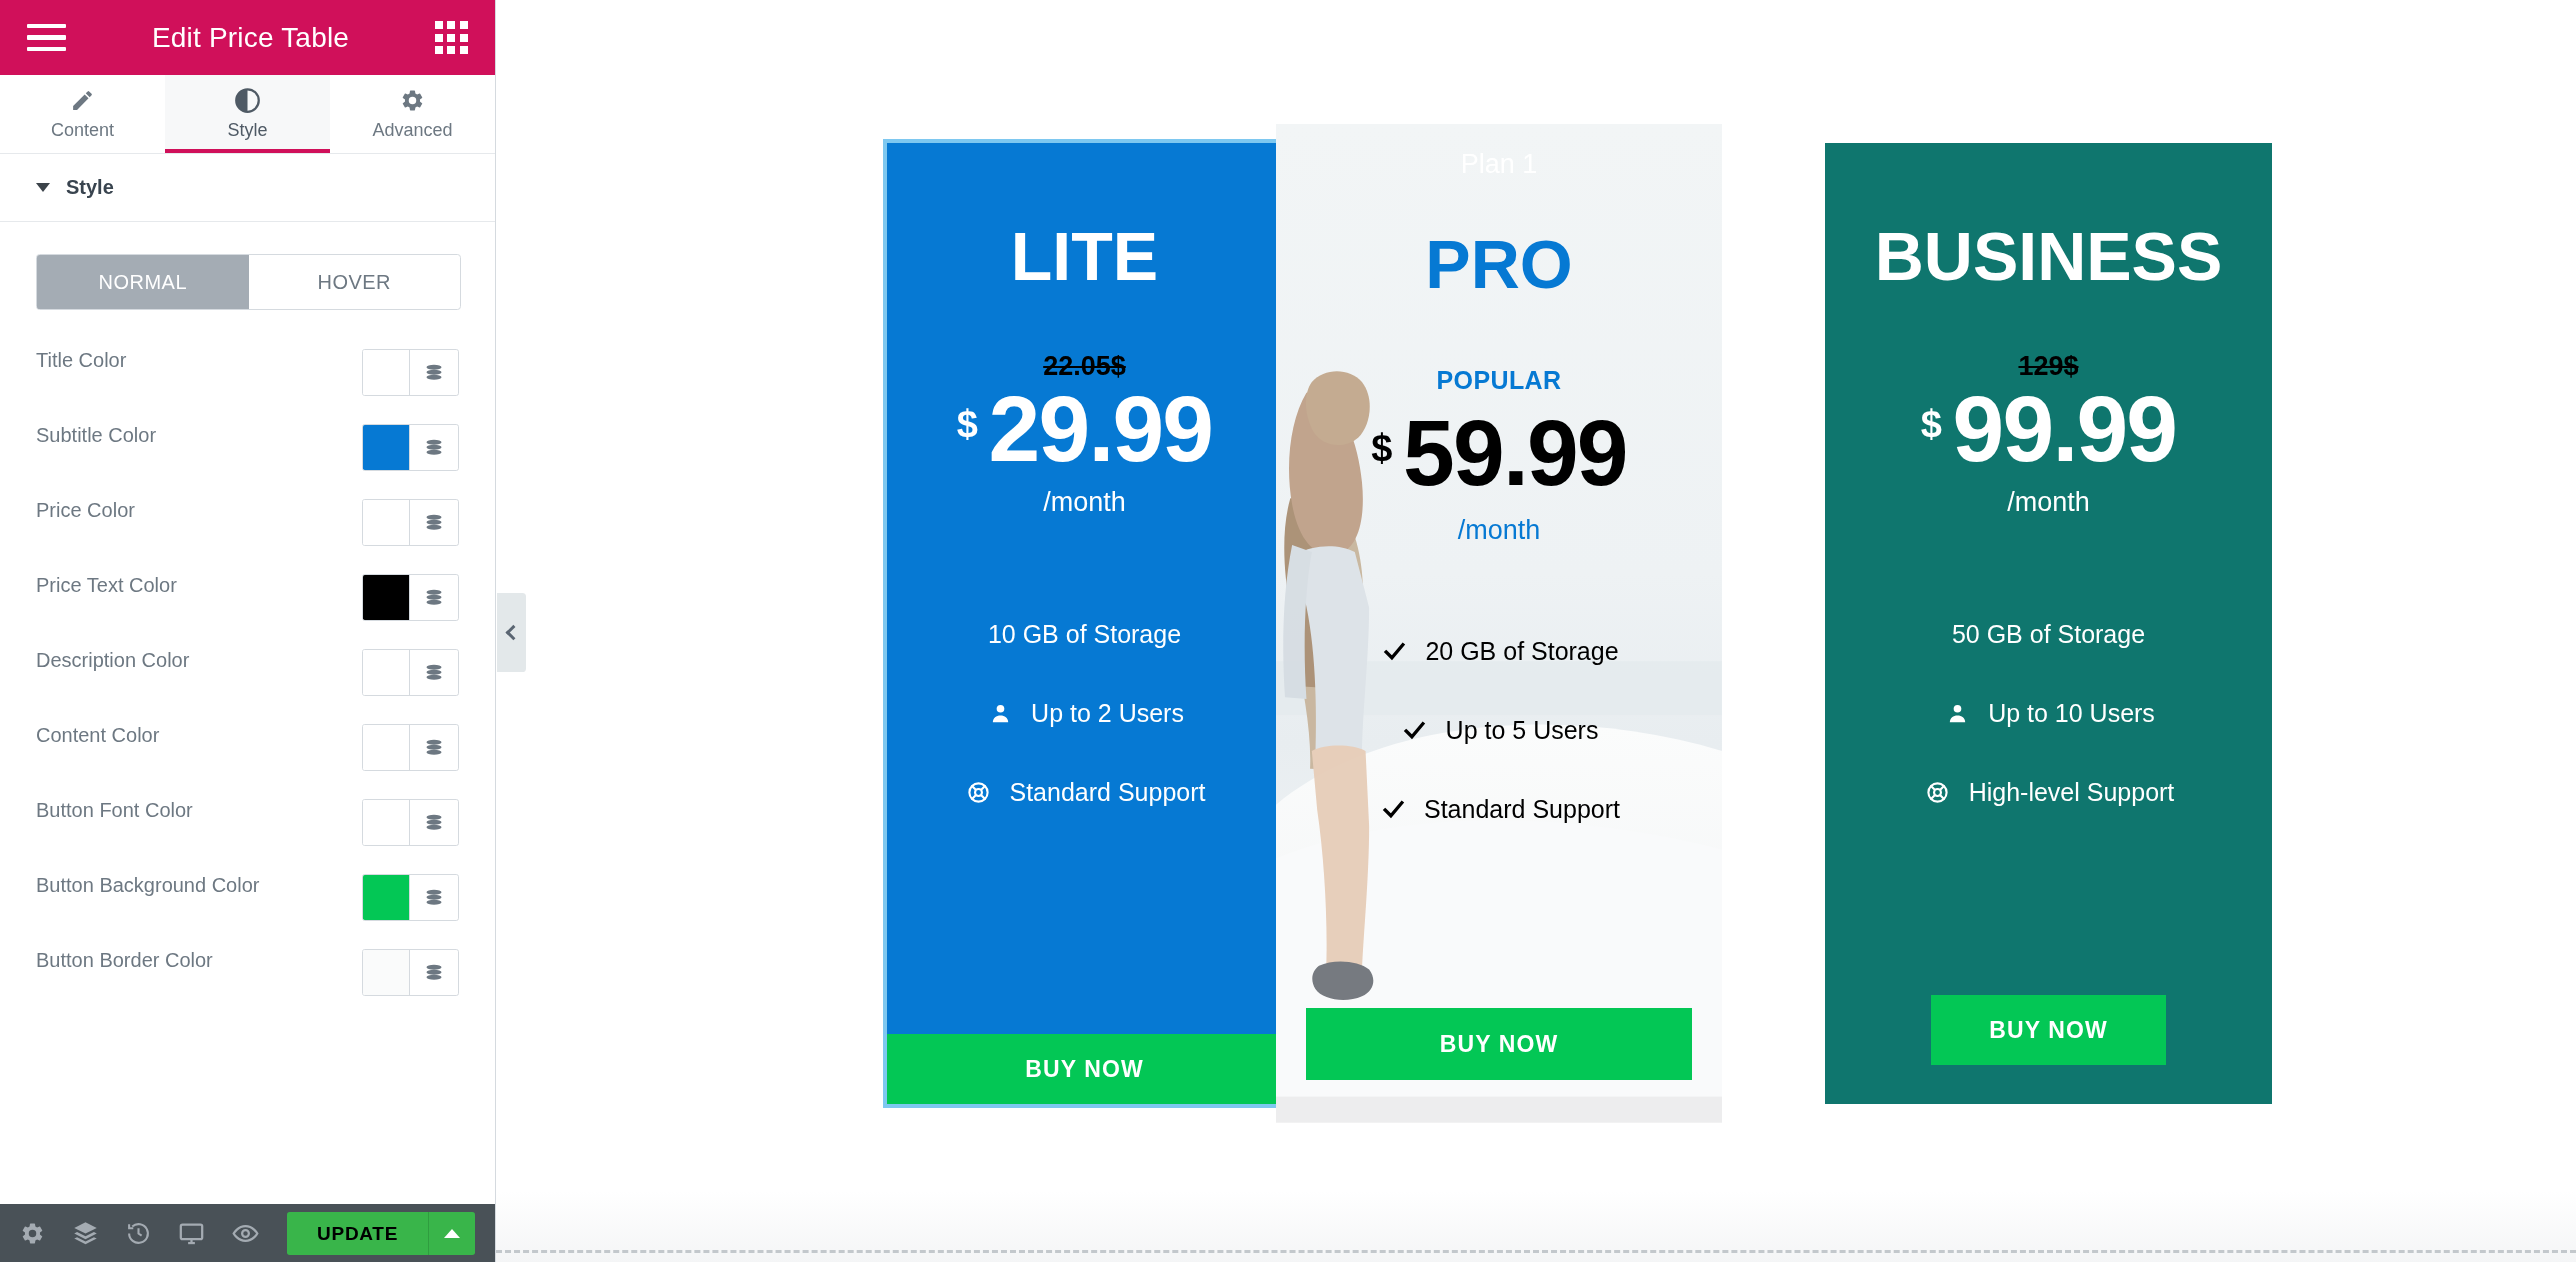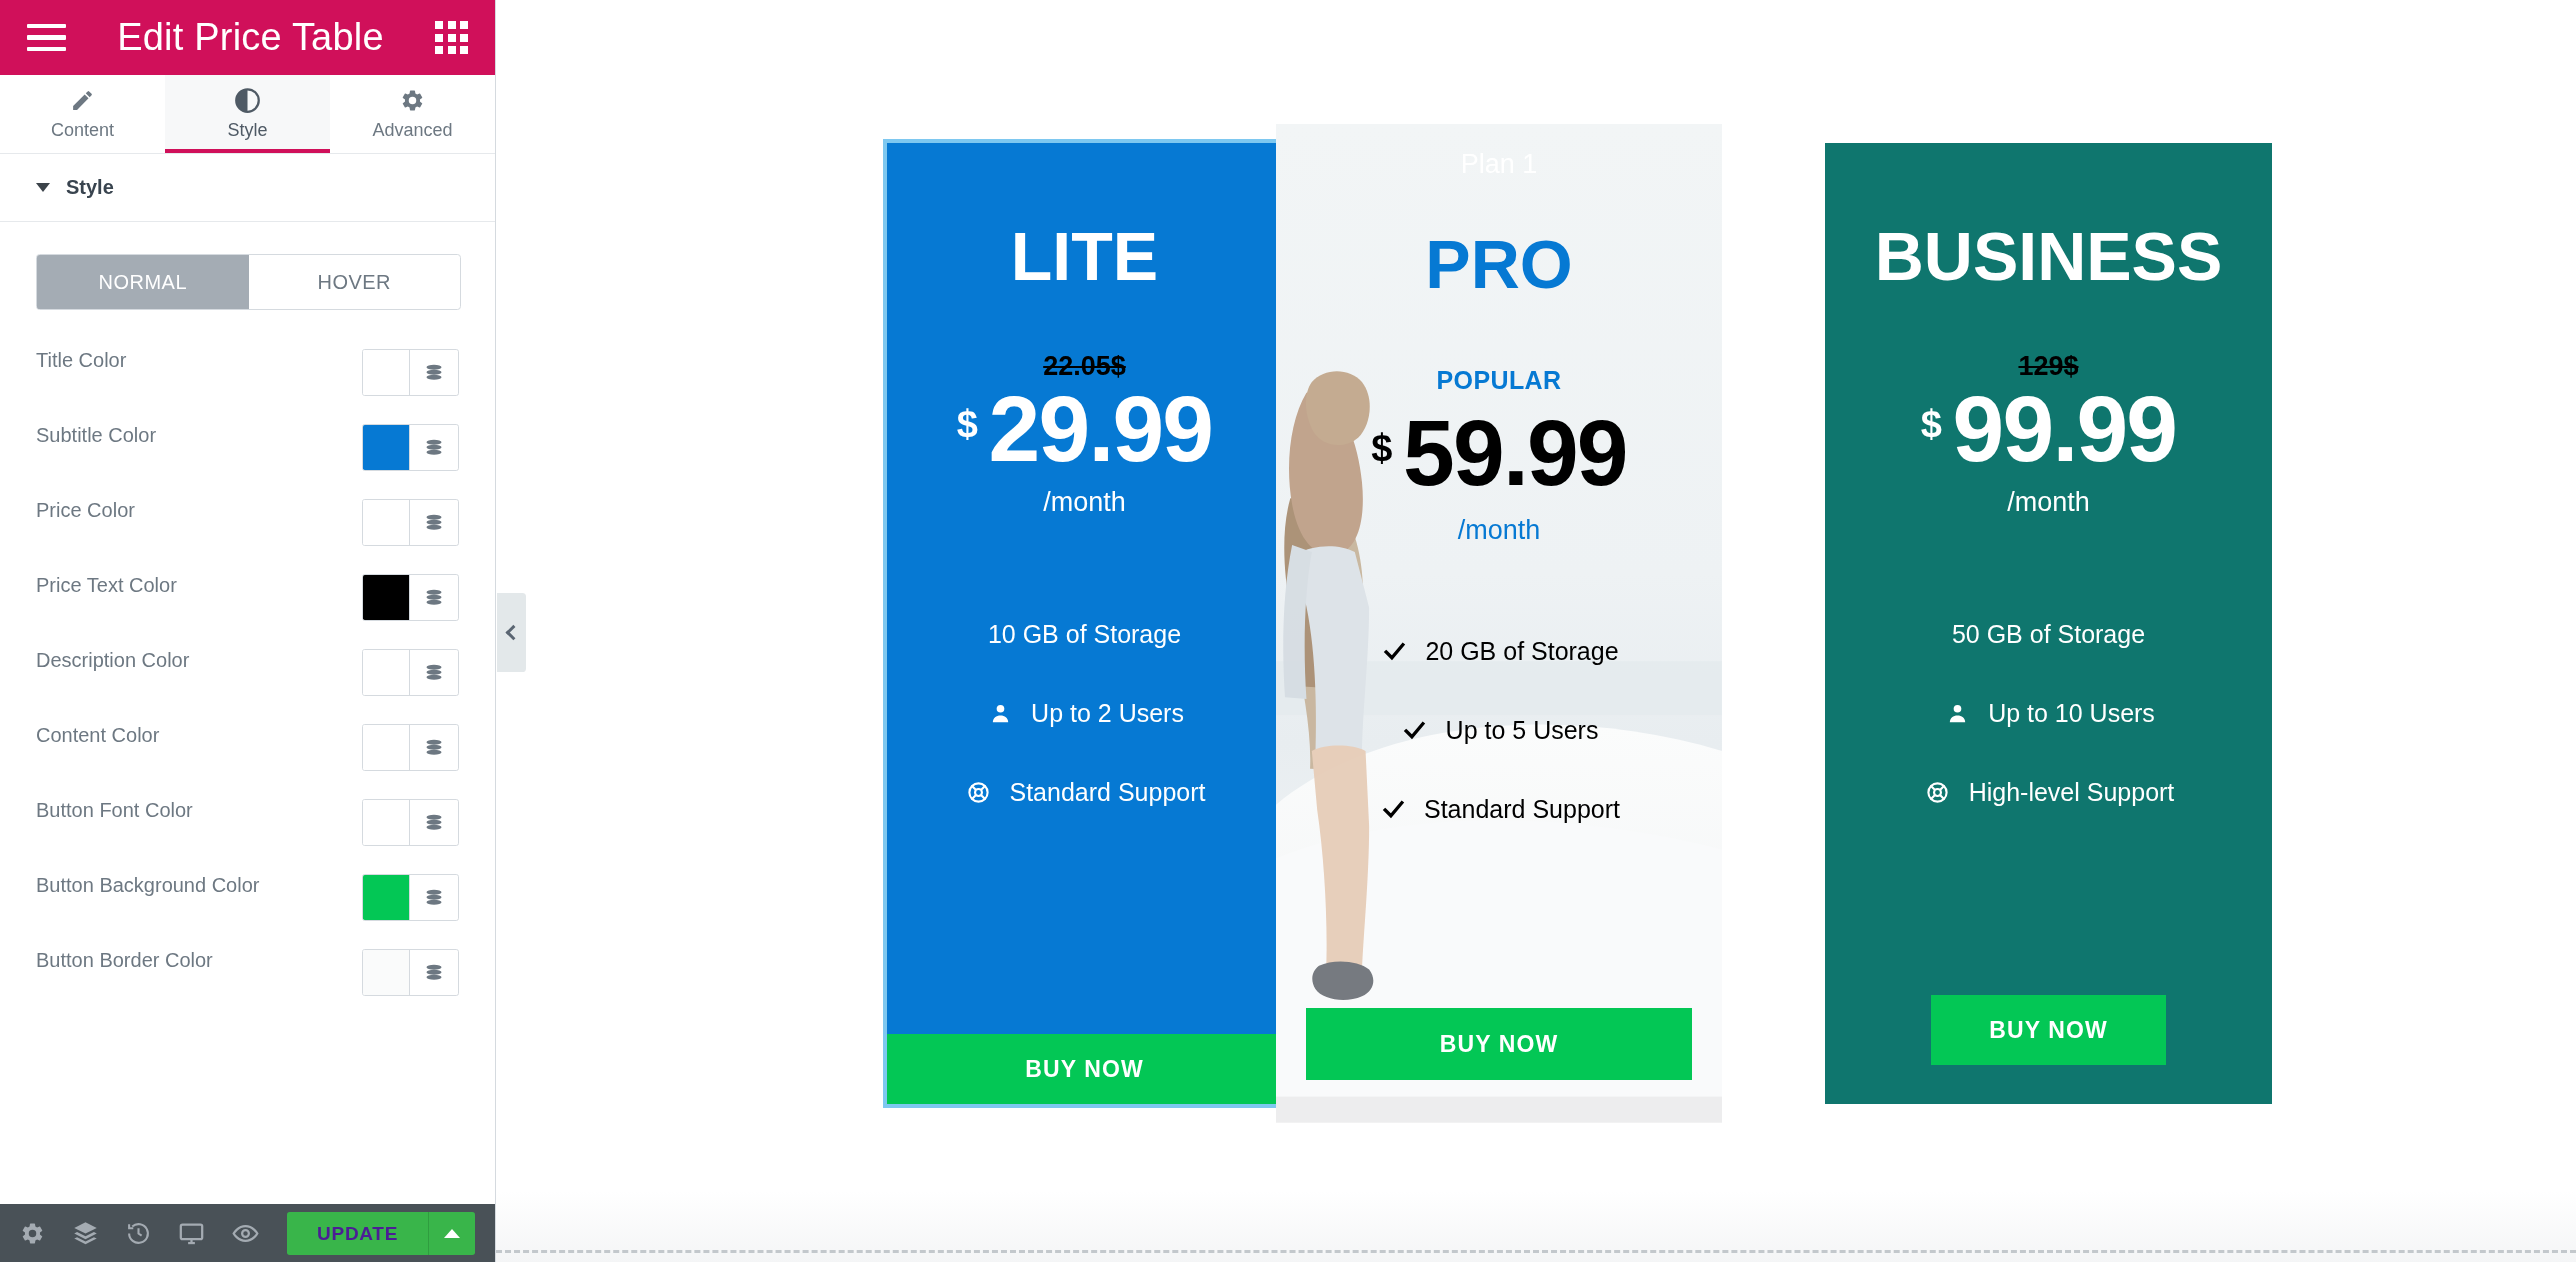--- a/index.html
+++ b/index.html
@@ -20,21 +20,21 @@
     display: flex; flex-direction: column;
     z-index: 20;
   }
   .panel-header {
     height: 75px; background: #d0105a;
     display: flex; align-items: center; justify-content: space-between;
     padding: 0 27px; flex: 0 0 auto;
   }
   .hamburger { width: 39px; display: flex; flex-direction: column; gap: 7.2px; cursor: pointer; }
   .hamburger i { display: block; height: 4.5px; background: #fff; border-radius: 0.9px; }
-  .panel-title { color: #fff; font-size: 38px; font-weight: 400; letter-spacing: 0.2px; }
+  .panel-title { color: #fff; font-size: 28px; font-weight: 400; letter-spacing: 0.2px; }
   .grid-icon { display: grid; grid-template-columns: repeat(3, 8px); grid-template-rows: repeat(3, 8px); gap: 4.5px; cursor: pointer; }
   .grid-icon span { background: #fff; display: block; }
 
   .tabs { display: flex; height: 79px; border-bottom: 0.9px solid #e6e9ec; flex: 0 0 auto; background: #fff; }
   .tab { flex: 1; display: flex; flex-direction: column; align-items: center; justify-content: center;
          gap: 5.4px; cursor: pointer; position: relative; color: #6d7882; font-size: 18px; }
   .tab.active { background: #f7f8f9; color: #4f5a65; }
   .tab.active::after { content: ""; position: absolute; left: 0; right: 0; bottom: 0; height: 4.5px; background: #d0105a; }
   .tab .ic { height: 27px; display: flex; align-items: center; }
   .tab svg { display: block; }
@@ -62,21 +62,21 @@
   .swatch { width: 47px; border-right: 0.9px solid #d5dadf; cursor: pointer; }
   .stackbtn { flex: 1; display: flex; align-items: center; justify-content: center; cursor: pointer; }
   .stackbtn svg { display: block; }
 
   .panel-footer {
     height: 59px; background: #495157; display: flex; align-items: center;
     padding: 0 20px; gap: 27px; flex: 0 0 auto;
   }
   .fic { cursor: pointer; display: flex; align-items: center; }
   .update-wrap { margin-left: auto; display: flex; height: 43px; border-radius: 2.7px; overflow: hidden; }
-  .update-btn { background: #39b54a; color: #4c1d95; font-size: 19px; font-weight: 700; letter-spacing: 0.7px;
+  .update-btn { background: #39b54a; color: #000000; font-size: 19px; font-weight: 700; letter-spacing: 0.7px;
                 display: flex; align-items: center; justify-content: center; padding: 0 30px; cursor: pointer; }
   .update-arrow { background: #39b54a; width: 47px; display: flex; align-items: center; justify-content: center;
                   border-left: 0.9px solid #2f9d3f; cursor: pointer; }
   .up-caret { width: 0; height: 0; border-left: 8px solid transparent; border-right: 8px solid transparent; border-bottom: 9px solid #fff; }
 
   
   .collapse-handle {
     position: absolute; left: 497px; top: 593px; width: 29px; height: 79px;
     background: #e3e8ea; border-radius: 0 3.6px 3.6px 0;
     display: flex; align-items: center; justify-content: center; cursor: pointer; z-index: 25;

